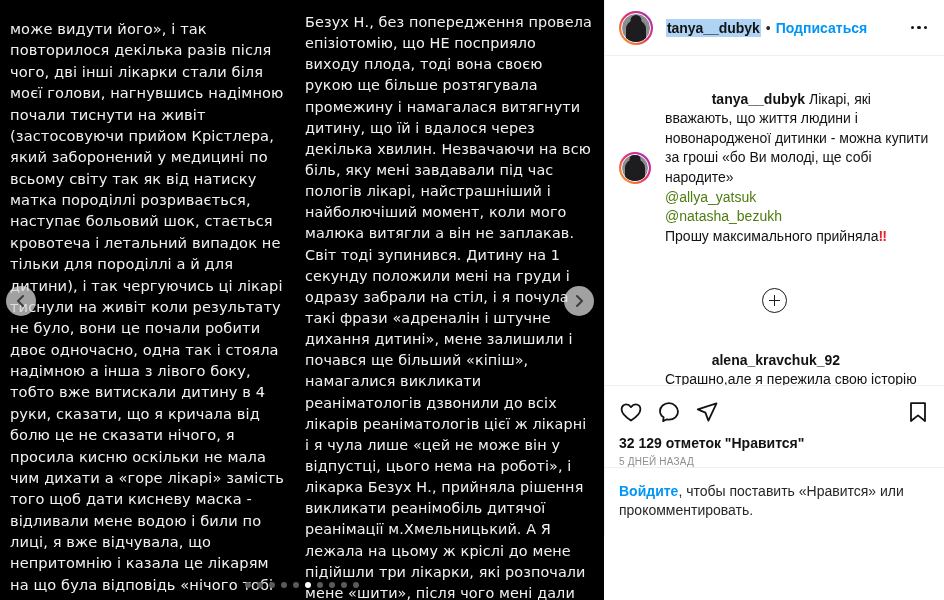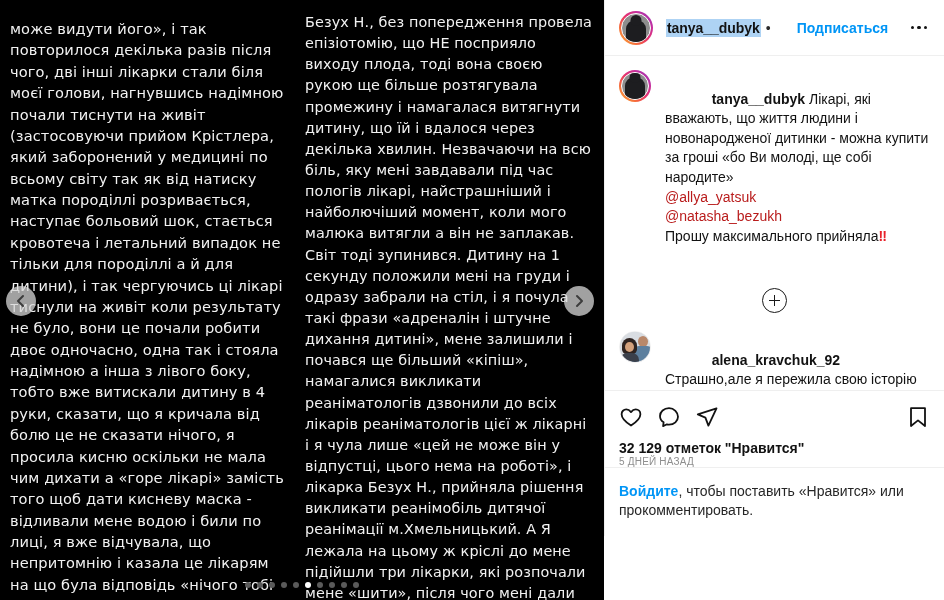--- a/index.html
+++ b/index.html
@@ -130,41 +130,40 @@
     background: #aed3f4;
     padding: 1px 1px;
     letter-spacing: -.05px;
   }
   .sep-dot { font-size: 14px; color: #2a2a2a; }
   .follow-link {
     font-size: 14px; font-weight: 600;
     color: #0095f6;
     cursor: pointer;
     white-space: nowrap;
-    margin-left: 21px;
   }
   .more-btn {
     margin-left: auto;
     width: 26px; height: 26px;
     display: flex; align-items: center; justify-content: center;
     gap: 3px;
     cursor: pointer;
   }
   .more-btn i {
     width: 3.4px; height: 3.4px; border-radius: 50%;
     background: #131313; display: block;
   }
 
   
   .comments {
     flex: 1 1 auto;
     overflow: hidden;
     padding: 14px 14px 0 14px;
   }
-  .c-row { display: flex; align-items: flex-start; }
+  .c-row { display: flex; align-items: center; }
   .c-avatar {
     width: 32px; height: 32px; border-radius: 50%;
     flex: 0 0 32px;
     margin-right: 14px;
     overflow: hidden;
     position: relative;
     background: #8d8d8d;
     border: 1px solid #efefef;
   }
   .c-avatar.ring {
@@ -205,21 +204,21 @@
 
   .c-body { flex: 1 1 auto; min-width: 0; }
   .c-text {
     font-size: 14px;
     line-height: 19.6px;
     color: #121212;
     word-wrap: break-word;
     white-space: pre-wrap;
   }
   .c-text .uname { font-weight: 600; color: #121212; }
-  .c-text .mention { color: #b91c1c; }
+  .c-text .mention { color: #4d7c0f; }
   .c-text .emoji { color: #e8222a; font-weight: 700; letter-spacing: -1px; }
   .c-time {
     margin-top: 7px;
     font-size: 12px;
     color: #8e8e8e;
   }
   .load-more {
     display: flex; justify-content: center;
     margin: 22px 0 18px 0;
   }
@@ -251,20 +250,21 @@
   .ic { cursor: pointer; display: flex; align-items: center; }
   .ic.save { margin-left: auto; }
   .likes {
     font-size: 14px; font-weight: 600; color: #121212;
     margin-top: 6px;
   }
   .posted {
     font-size: 10px;
     letter-spacing: .2px;
     color: #8e8e8e;
+    margin-top: 5px;
     text-transform: uppercase;
   }
 
   
   .login-bar {
     border-top: 1px solid #efefef;
     padding: 14px 14px 16px 14px;
     flex: 0 0 auto;
   }
   .login-text {

